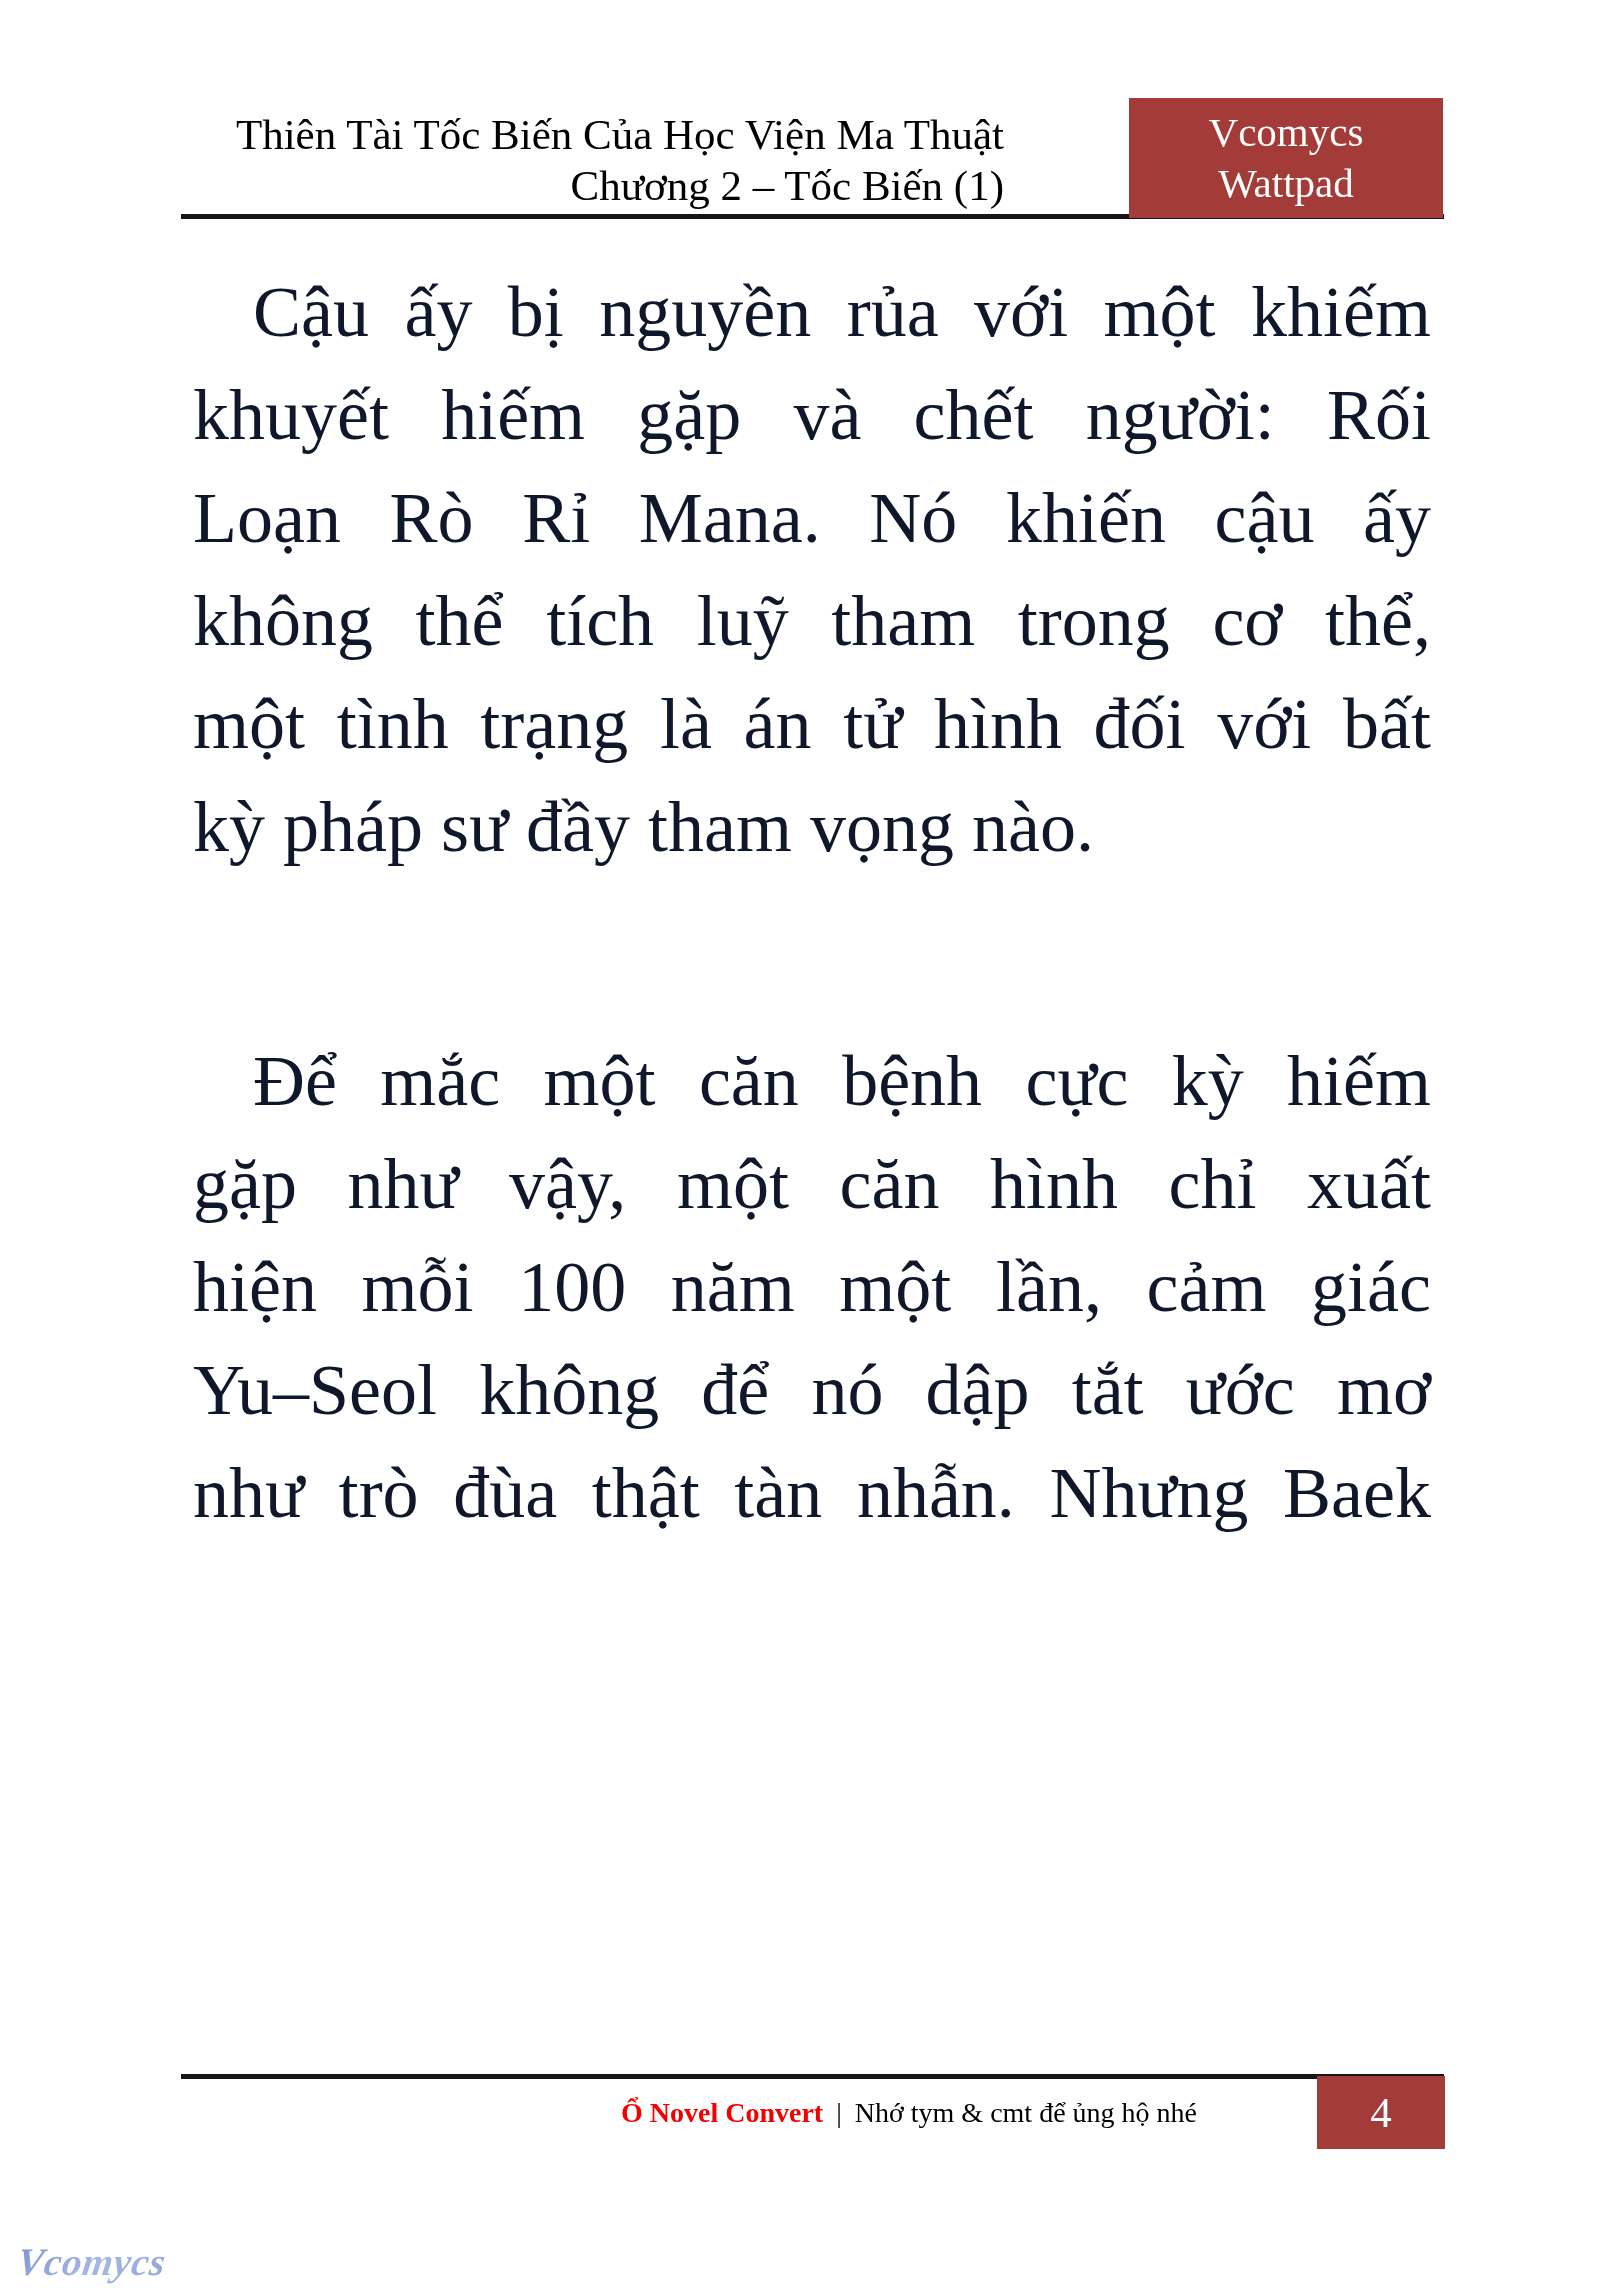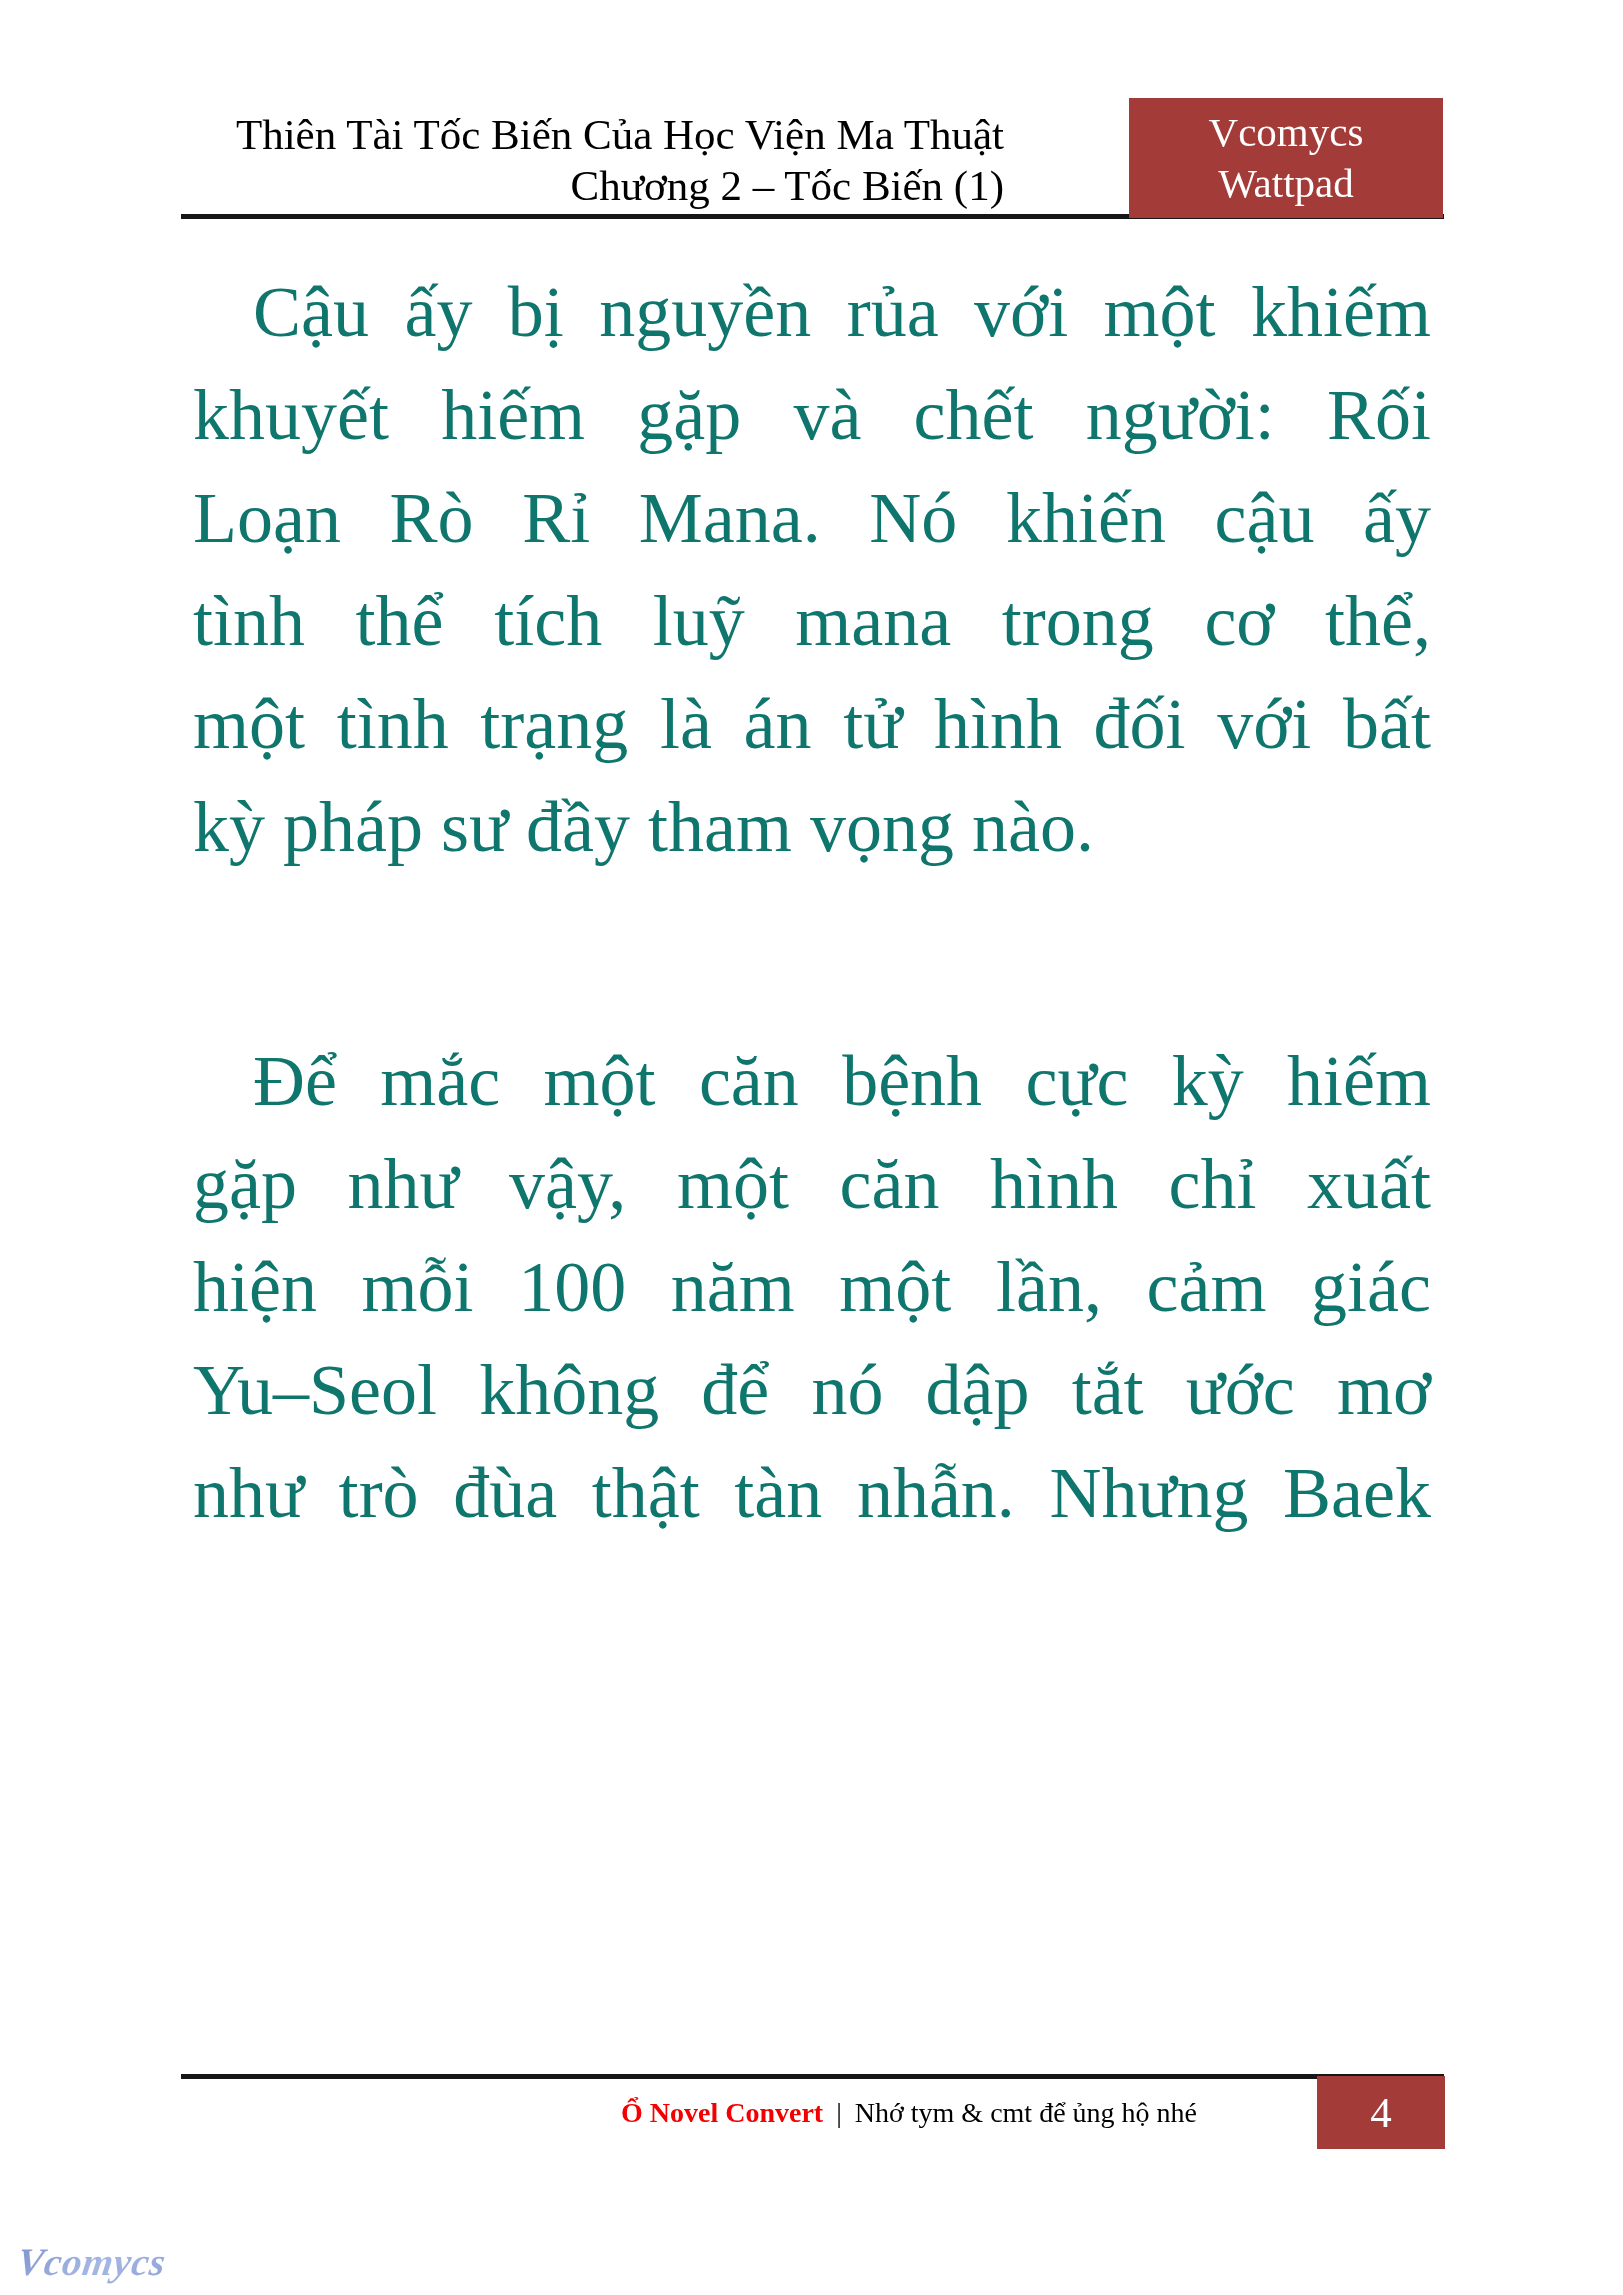--- a/index.html
+++ b/index.html
@@ -54,21 +54,21 @@
   }
 
   
   .body-text {
     position: absolute;
     left: 193px;
     top: 261px;
     width: 1238px;
     font-size: 72px;
     line-height: 103px;
-    color: #0f766e;
+    color: #0f172a;
   }
   .body-line {
     text-align: justify;
     text-align-last: justify;
   }
   .body-line.last {
     text-align-last: left;
   }
   .body-line.indent {
     text-indent: 60px;
@@ -149,21 +149,21 @@
   <div class="header-badge">
     <div>Vcomycs</div>
     <div>Wattpad</div>
   </div>
 
   <div class="body-text">
       <div class="paragraph">
         <div class="body-line indent">Cậu ấy bị nguyền rủa với một khiếm</div>
         <div class="body-line">khuyết hiếm gặp và chết người: Rối</div>
         <div class="body-line">Loạn Rò Rỉ Mana. Nó khiến cậu ấy</div>
-        <div class="body-line">tình thể tích luỹ mana trong cơ thể,</div>
+        <div class="body-line">không thể tích luỹ tham trong cơ thể,</div>
         <div class="body-line">một tình trạng là án tử hình đối với bất</div>
         <div class="body-line last">kỳ pháp sư đầy tham vọng nào.</div>
       </div>
       <div class="paragraph">
         <div class="body-line indent">Để mắc một căn bệnh cực kỳ hiếm</div>
         <div class="body-line">gặp như vậy, một căn hình chỉ xuất</div>
         <div class="body-line">hiện mỗi 100 năm một lần, cảm giác</div>
         <div class="body-line">Yu–Seol không để nó dập tắt ước mơ</div>
         <div class="body-line">như trò đùa thật tàn nhẫn. Nhưng Baek</div>
       </div>

